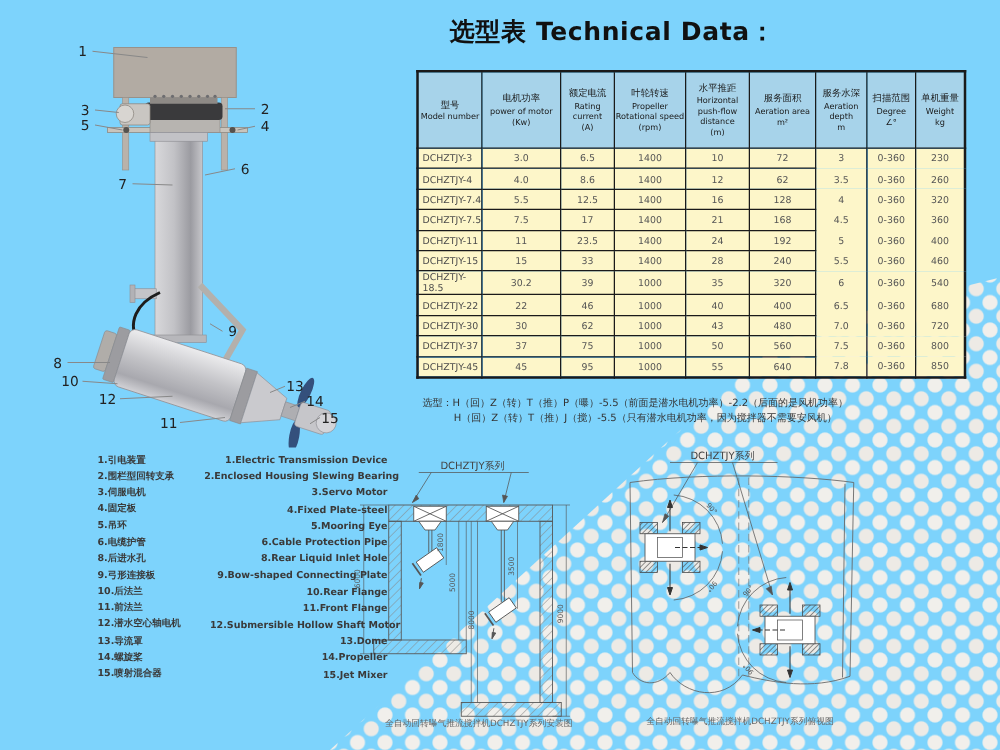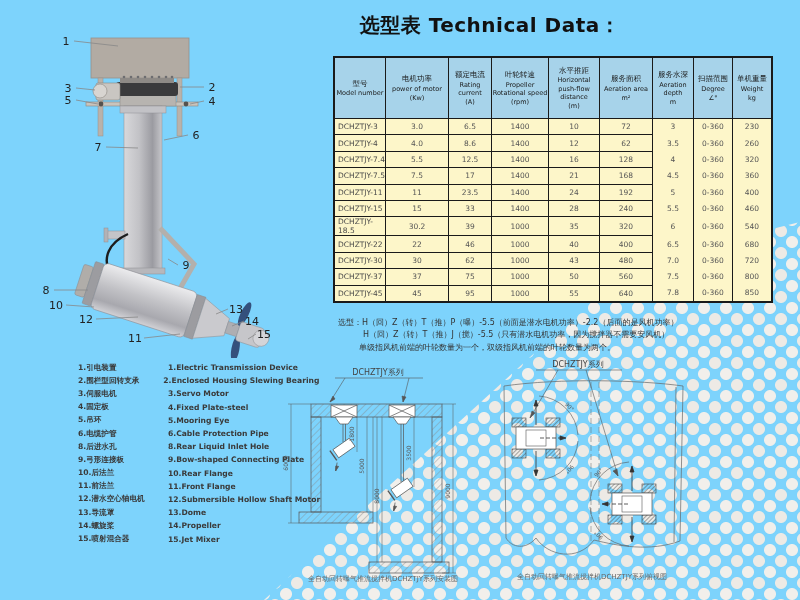--- a/index.html
+++ b/index.html
@@ -40,21 +40,21 @@
   
   #notes{position:absolute;left:338px;top:317px;width:450px;z-index:2;
          font-size:8px;color:#333;line-height:1.55;}
   #notes .n2{margin-left:25px;}
   #notes .n3{margin-left:21px;}
   
   #parts-list{position:absolute;left:40px;top:361px;width:270px;z-index:2;}
   .part-row{display:flex;height:13.2px;align-items:center;font-size:7.6px;
             font-weight:bold;color:#3a3a3a;gap:24px;}
   .part-cn{width:66px;margin-left:38px;white-space:nowrap;}
-  .part-en{flex:1;white-space:nowrap;}
+  .part-en{flex:1;white-space:nowrap;text-align:right;}
   
   #device-svg{position:absolute;left:28px;top:28px;z-index:1;}
   #install-left{position:absolute;left:283px;top:366px;z-index:1;}
   #install-right{position:absolute;left:490px;top:358px;z-index:1;}
   .caption{position:absolute;z-index:2;font-size:7px;color:#666;text-align:center;white-space:nowrap;}
   #caption-left{left:283px;top:574px;width:200px;}
   #caption-right{left:482px;top:572px;width:220px;}
   svg text{font-family:"DejaVu Sans","Liberation Sans",sans-serif;}
 </style>
 </head>
@@ -240,21 +240,20 @@
             <td class="noline">0-360</td>
             <td class="noline">850</td>
           </tr>
         </tbody>
     </table>
   </div>
 
   <div id="notes">
     <div class="n1">选型：H（回）Z（转）T（推）P（曝）-5.5（前面是潜水电机功率）-2.2（后面的是风机功率）</div>
     <div class="n2">H（回）Z（转）T（推）J（搅）-5.5（只有潜水电机功率，因为搅拌器不需要安风机）</div>
-    <div class="n3">单级指风机前端的叶轮数量为一个，双级指风机前端的叶轮数量为两个。</div>
   </div>
 
   <div id="parts-list">
       <div class="part-row">
         <span class="part-cn">1.引电装置</span>
         <span class="part-en">1.Electric Transmission Device</span>
       </div>
       <div class="part-row">
         <span class="part-cn">2.围栏型回转支承</span>
         <span class="part-en">2.Enclosed Housing Slewing Bearing</span>

